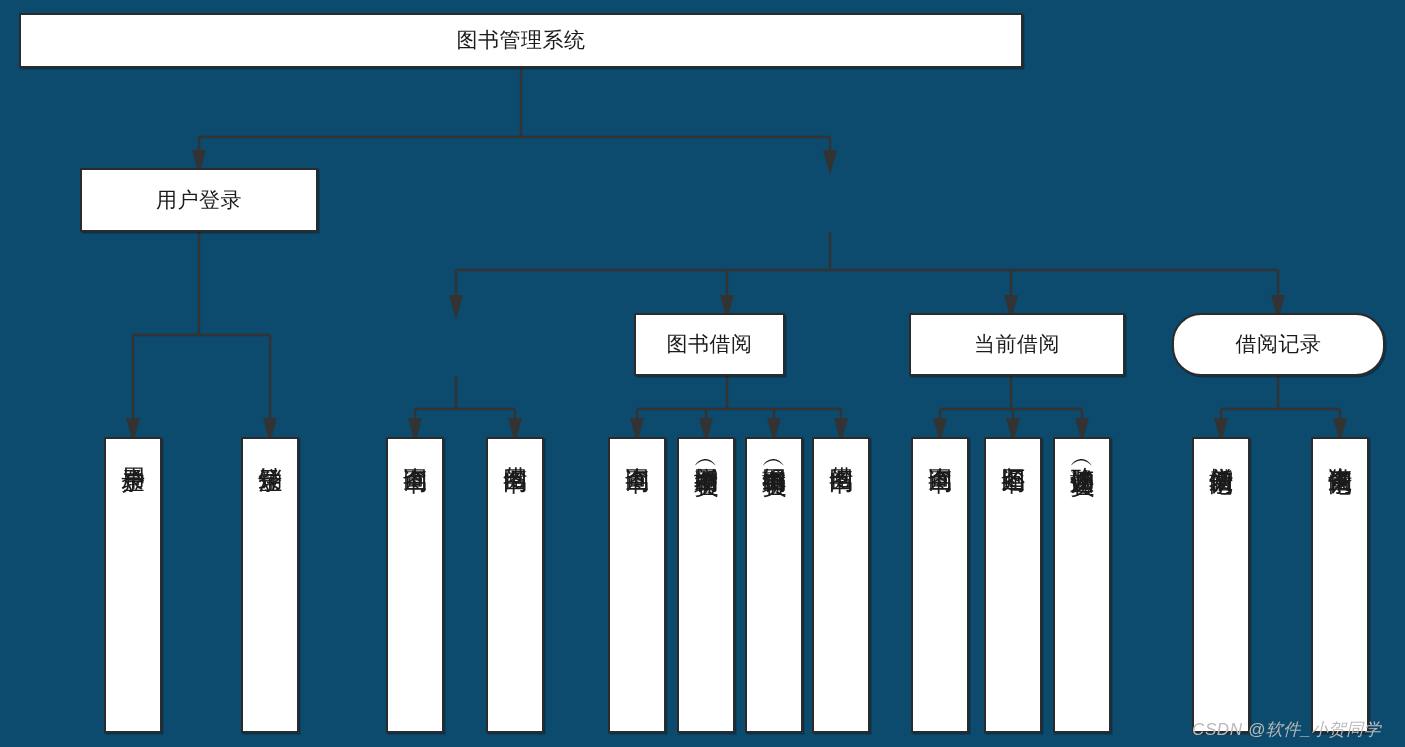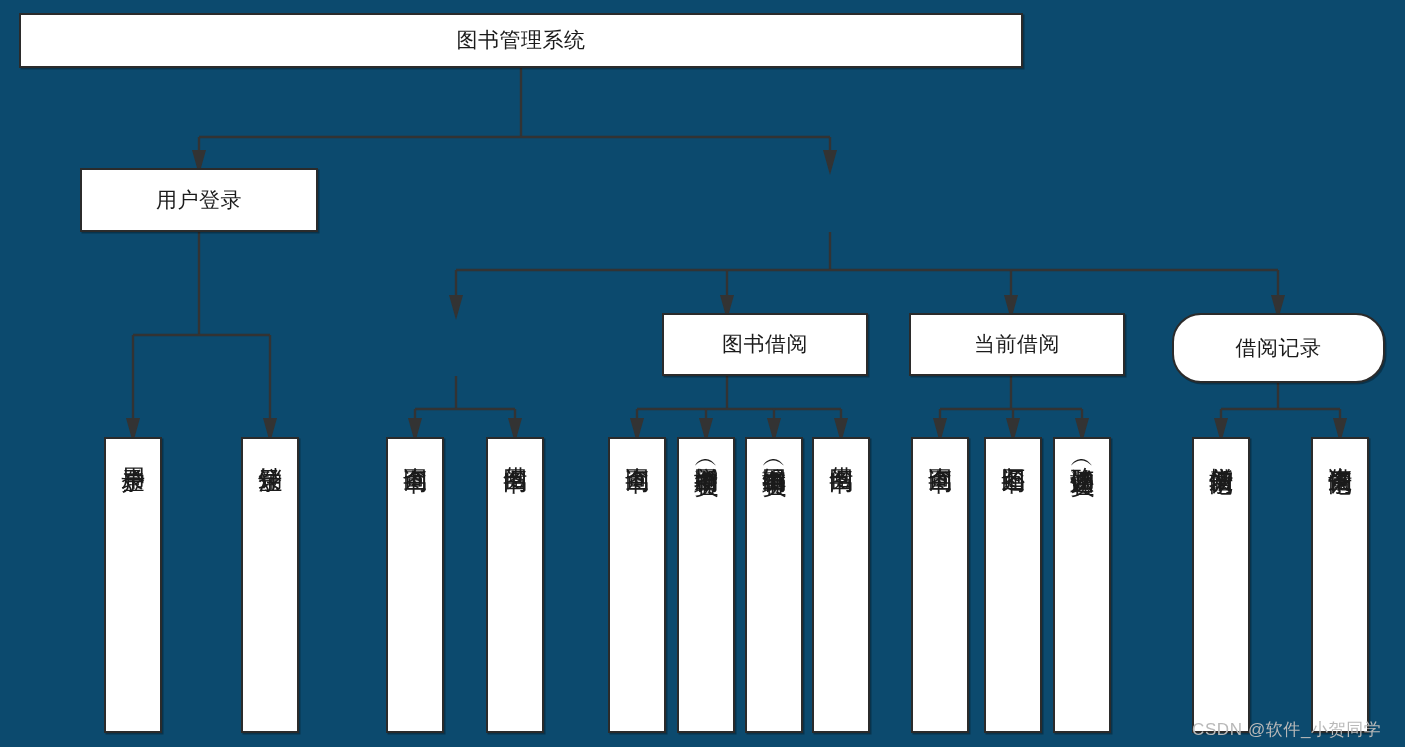--- a/index.html
+++ b/index.html
@@ -159,27 +159,27 @@
   </svg>
 
   <div class="node h root" style="left:19px; top:13px; width:1004px; height:55px;">
     <span class="label">图书管理系统</span>
   </div>
 
   <div class="node h" style="left:80px; top:168px; width:238px; height:64px;">
     <span class="label">用户登录</span>
   </div>
 
-  <div class="node h" style="left:634px; top:313px; width:206px; height:63px;margin-left:28px;">
+  <div class="node h" style="left:634px; top:313px; width:151px; height:63px;">
     <span class="label">图书借阅</span>
   </div>
   <div class="node h" style="left:903px; top:313px; width:216px; height:63px;margin-left:6px;">
     <span class="label">当前借阅</span>
   </div>
-  <div class="node h" style="left:1172px; top:313px; width:213px; height:70px;border-radius:29px;">
+  <div class="node h" style="left:1172px; top:313px; width:213px; height:63px;border-radius:29px;">
     <span class="label">借阅记录</span>
   </div>
 
   <div class="node v" style="left:104px; top:437px; width:58px; height:296px;">
     <span class="label">用户登录</span>
   </div>
   <div class="node v" style="left:241px; top:437px; width:58px; height:296px;">
     <span class="label">注销登录</span>
   </div>
 
@@ -213,15 +213,15 @@
     <span class="label">确认归还（管理员）</span>
   </div>
 
   <div class="node v" style="left:1192px; top:437px; width:58px; height:296px;">
     <span class="label">新增借阅记录</span>
   </div>
   <div class="node v" style="left:1311px; top:437px; width:58px; height:296px;">
     <span class="label">查询借阅记录</span>
   </div>
 
-  <div class="watermark" style="left:1192px; top:718px;">CSDN @软件_小贺同学</div>
+  <div class="watermark" style="left:1192px; top:718px;font-style:italic;">CSDN @软件_小贺同学</div>
 
 </div>
 
 </body></html>

